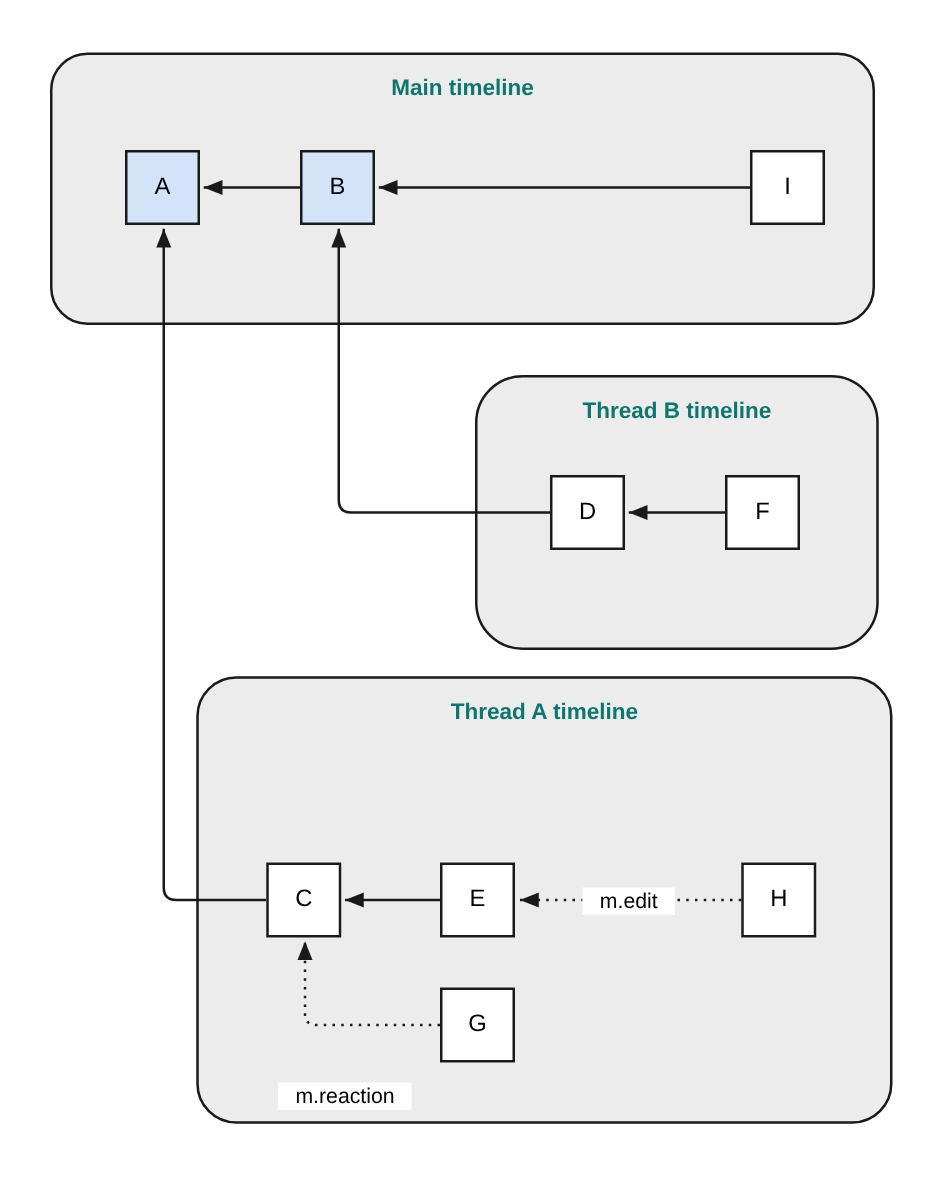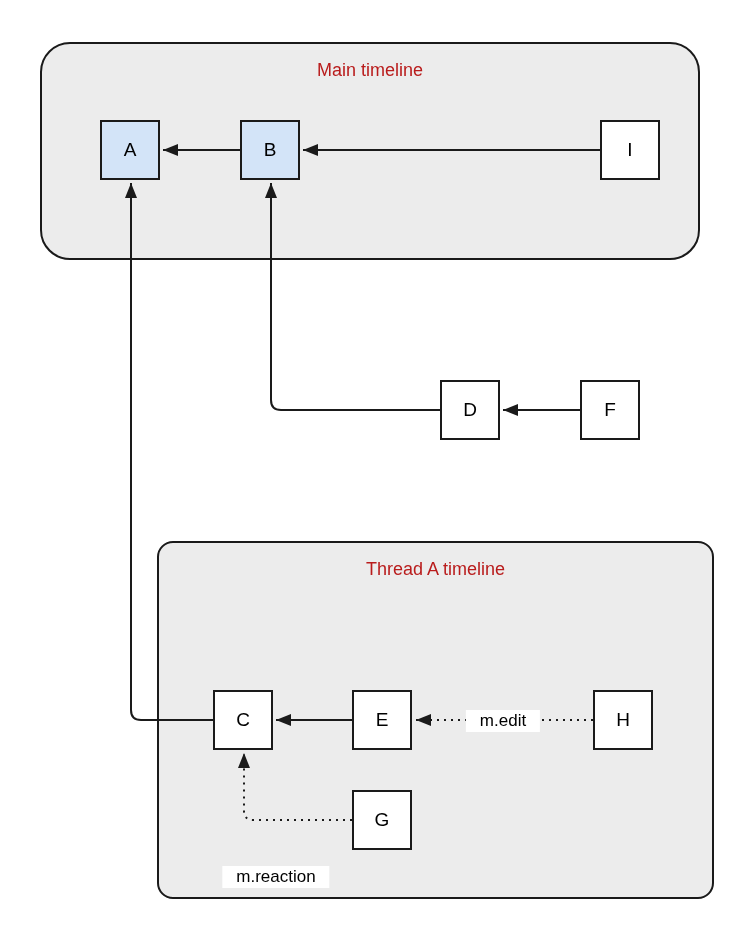--- a/index.html
+++ b/index.html
@@ -10,23 +10,23 @@
     --label-bg:#ffffff;
   }
   html,body{margin:0;padding:0;background:#ffffff;}
   body{font-family:"Liberation Sans", sans-serif;}
   .stage{position:relative;width:756px;height:942px;background:#ffffff;overflow:hidden;}
 
   .container{position:absolute;background:var(--container-fill);
     border:2px solid var(--stroke);box-sizing:border-box;z-index:1;}
   #container-main{left:40px;top:42px;width:660px;height:218px;border-radius:30px;}
   #container-thread-b{left:380px;top:300px;width:323px;height:220px;border-radius:38px;}
-  #container-thread-a{left:157px;top:541px;width:557px;height:358px;border-radius:16px;}
+  #container-thread-a{left:157px;top:541px;width:557px;height:358px;border-radius:32px;}
   .container-title{position:absolute;top:16px;left:0;right:0;text-align:center;
-    font-weight:normal;font-size:18px;color:#b91c1c;}
+    font-weight:bold;font-size:18px;color:#0f766e;}
 
   svg.edges{position:absolute;left:0;top:0;z-index:2;}
   .edge{stroke:var(--stroke);stroke-width:2;fill:none;}
   .edge.dotted{stroke-dasharray:2 5;}
 
   .node{position:absolute;width:60px;height:60px;background:var(--node-fill);
     border:2px solid var(--stroke);box-sizing:border-box;display:flex;
     align-items:center;justify-content:center;font-size:19px;color:#000000;z-index:3;}
   .node.highlight{background:var(--highlight-fill);}
   #node-A{left:100px;top:120px;}
@@ -45,20 +45,23 @@
   #label-medit{left:503px;top:721px;}
   #label-mreaction{left:276px;top:877px;}
 </style>
 </head>
 <body>
 
 <div class="stage">
 
   <div class="container" id="container-main">
     <div class="container-title">Main timeline</div>
+  </div>
+  <div class="container" id="container-thread-b">
+    <div class="container-title">Thread B timeline</div>
   </div>
   <div class="container" id="container-thread-a">
     <div class="container-title">Thread A timeline</div>
   </div>
 
   <svg class="edges" width="756" height="942">
     <defs>
       <marker id="arrow" markerUnits="userSpaceOnUse" markerWidth="18" markerHeight="14" refX="16" refY="7" orient="auto">
         <path d="M1 1 L16 7 L1 13 Z" fill="#1a1a1a"></path>
       </marker>

